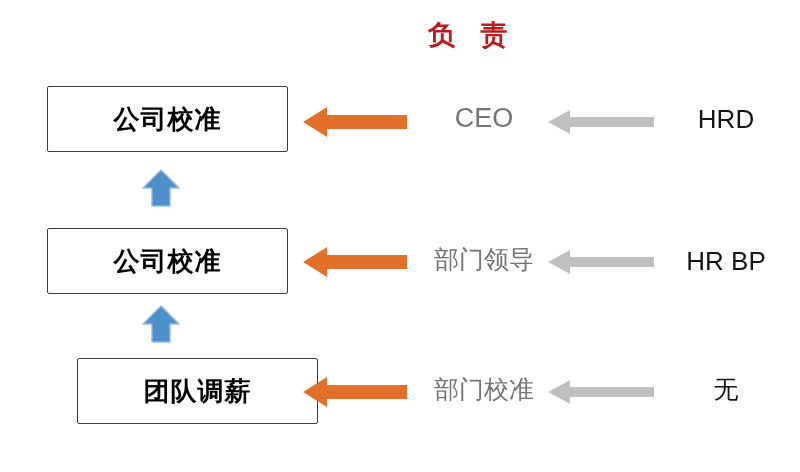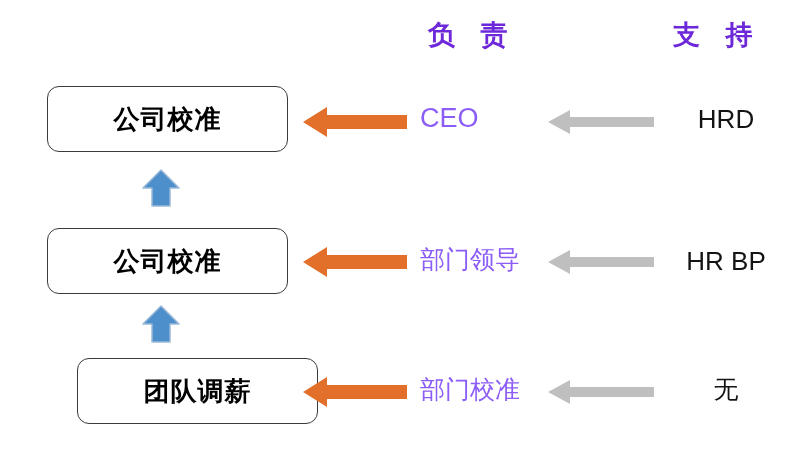--- a/index.html
+++ b/index.html
@@ -18,42 +18,42 @@
   #diagram {
     position: absolute;
     left: 0; top: 0;
     width: 800px;
     height: 472px;
   }
 
   
   .col-header {
     position: absolute;
-    color: #6d28d9;
+    color: #b91c1c;
     font-family: "Liberation Sans", "DejaVu Sans", sans-serif;
     font-weight: bold;
     font-size: 27px;
     letter-spacing: 9px;
     line-height: 1;
     white-space: nowrap;
     text-align: right;
   }
   #header-responsible { left: 428px; top: 22px; }
   #header-support     { left: 673px; top: 22px; }
 
   
   .process-box {
     position: absolute;
     left: 47px;
     width: 241px;
     height: 66px;
     box-sizing: border-box;
     background: #ffffff;
     border: 1.6px solid #3b3b3b;
-    border-radius: 12px;
+    border-radius: 2px;
     display: flex;
     align-items: center;
     justify-content: center;
   }
   .process-box .box-label {
     font-family: "Liberation Sans", "DejaVu Sans", sans-serif;
     font-weight: bold;
     font-size: 26px;
     color: #000000;
     letter-spacing: 1px;
@@ -92,22 +92,23 @@
   #orange-arrow-2 { top: 375px; }
   #gray-arrow-0 { top: 105px; }
   #gray-arrow-1 { top: 245px; }
   #gray-arrow-2 { top: 375px; }
 
   
   .role-label {
     position: absolute;
     left: 420px;
     width: 128px;
+    text-align: center;
     font-size: 27px;
-    color: #8b5cf6;
+    color: #737373;
     line-height: 1;
     white-space: nowrap;
   }
   .role-label.cjk {
     font-family: Liberation Sans, sans-serif;
     font-size: 25px;
   }
   #role-label-0 { top: 105px; }
   #role-label-1 { top: 247px; }
   #role-label-2 { top: 377px; }
@@ -129,21 +130,20 @@
   #support-label-0 { top: 106px; }
   #support-label-1 { top: 248px; }
   #support-label-2 { top: 377px; }
 </style>
 </head>
 <body>
 
 <div id="diagram">
 
   <div class="col-header" id="header-responsible">负 责</div>
-  <div class="col-header" id="header-support">支 持</div>
 
   <div class="process-box" id="box-row-0">
     <span class="box-label">公司校准</span>
   </div>
 
   <div class="h-arrow orange-arrow" id="orange-arrow-0">
     <svg width="104" height="34" viewBox="0 0 104 34" xmlns="http://www.w3.org/2000/svg">
       <polygon points="0,17 24,2 24,10 104,10 104,24 24,24 24,32" fill="#E2702A"></polygon>
     </svg>
   </div>

